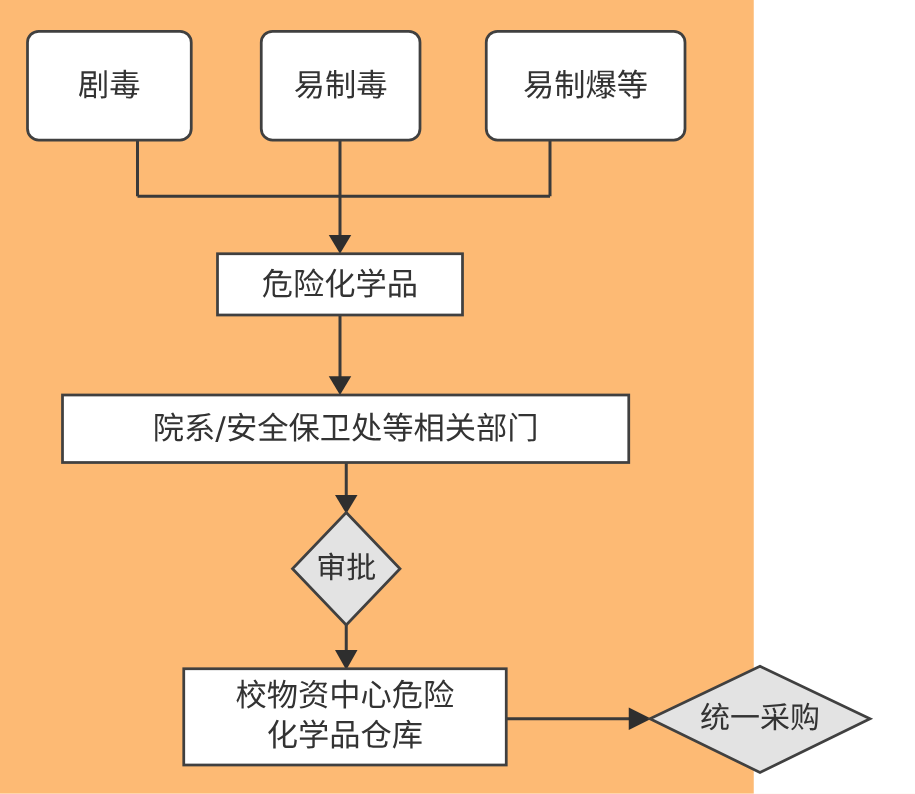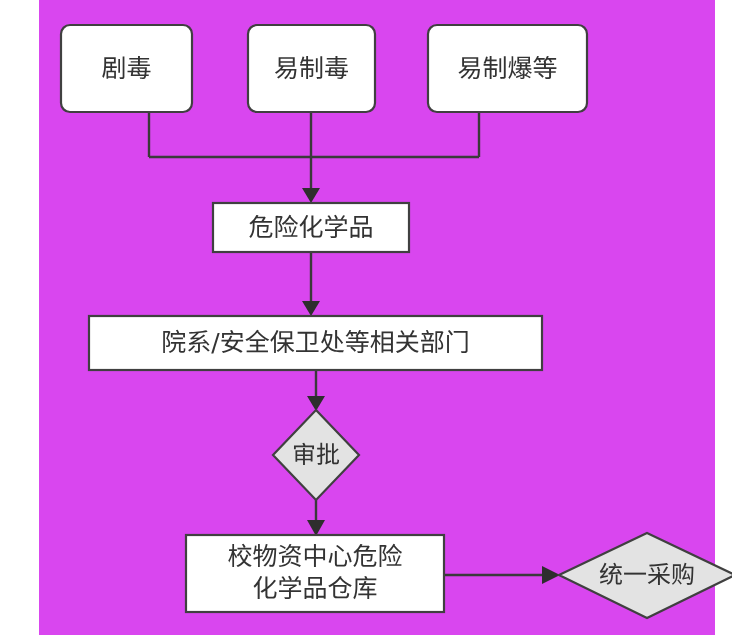--- a/index.html
+++ b/index.html
@@ -9,24 +9,23 @@
     background: #ffffff;
   }
   body {
     width: 732px;
     height: 635px;
     overflow: hidden;
     font-family: "DejaVu Sans", "Liberation Sans", sans-serif;
   }
   #flowchart-root {
     position: relative;
-    width: 676px;
+    width: 603px;
     height: 635px;
-    background: #d946ef;
-    margin-left: 39px;
+    background: #fdba74;
   }
   svg.flow-canvas {
     display: block;
     width: 732px;
     height: 635px;
   }
   .node-shape {
     stroke: #404040;
     stroke-width: 2.2;
   }

